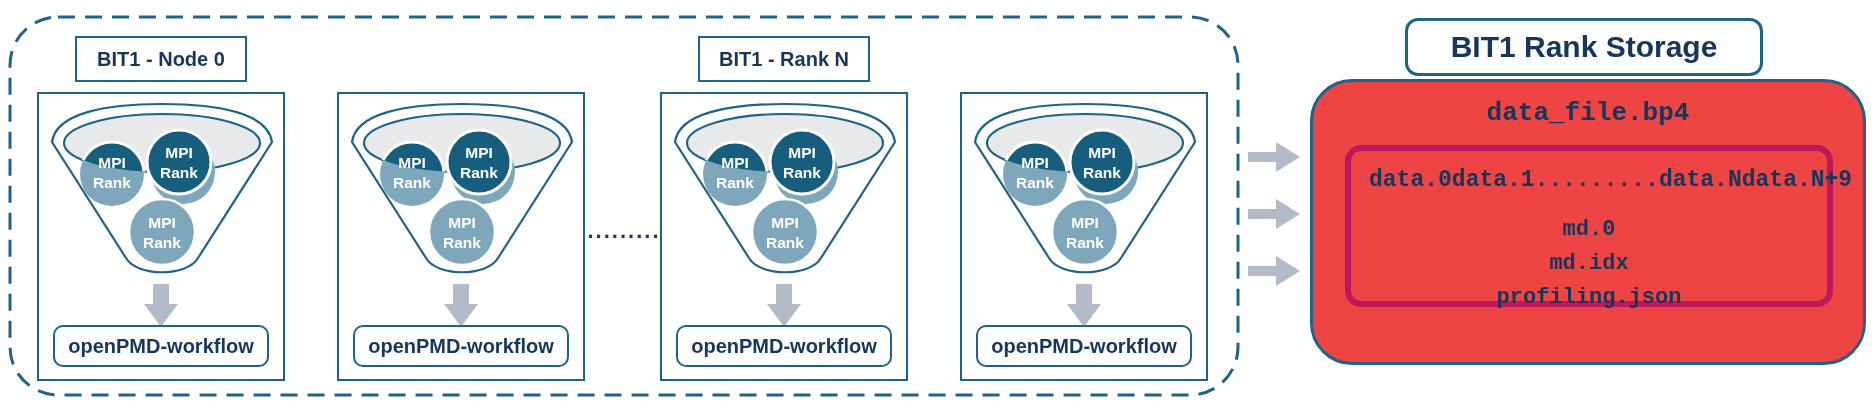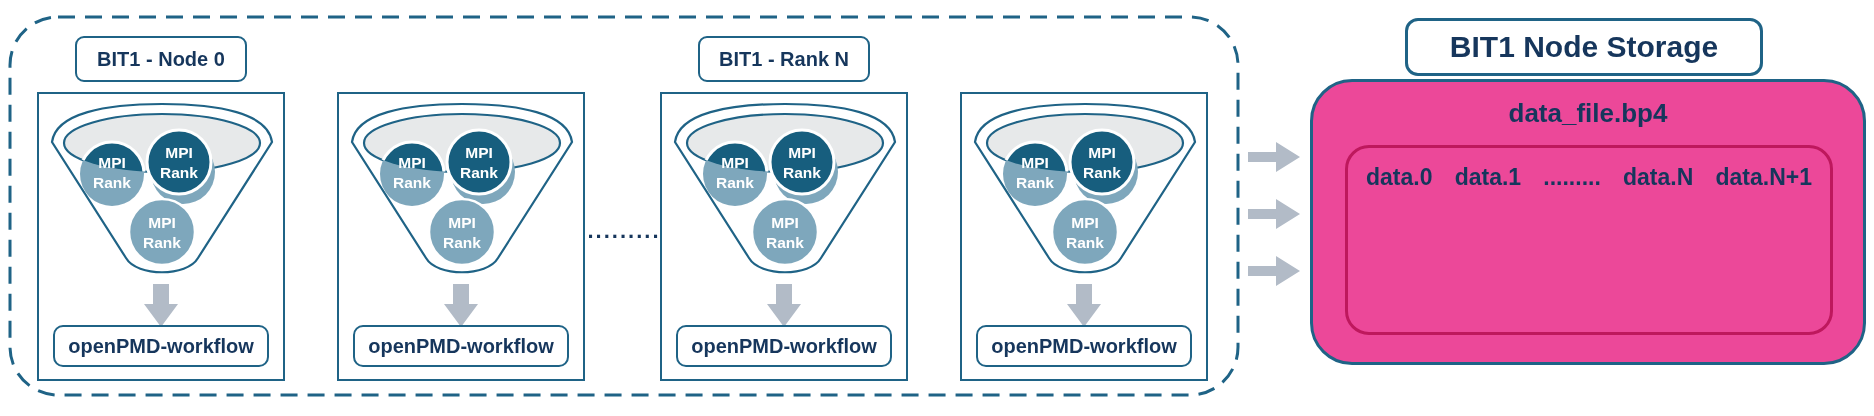--- a/index.html
+++ b/index.html
@@ -11,21 +11,21 @@
     overflow:hidden;
   }
   .abs{position:absolute;}
   
   .dashed-svg{left:8px;top:15px;}
   
   .node{position:absolute;top:36px;width:248px;height:329px;}
   .node-label{
     position:absolute;top:0;left:50%;transform:translateX(-50%);
     width:168px;height:42px;z-index:2;
-    background:#ffffff;border:2px solid #1F6386;border-radius:9px;
+    background:#ffffff;border:2px solid #1F6386;border-radius:0;
     display:flex;align-items:center;justify-content:center;
     font-size:20px;font-weight:bold;color:#16365C;white-space:nowrap;
   }
   .node-box{
     position:absolute;top:56px;left:0;width:248px;height:289px;
     background:#ffffff;border:2px solid #1F6386;box-sizing:border-box;
   }
   .funnel-svg{position:absolute;top:2px;left:-1px;}
   .down-arrow{position:absolute;top:190px;left:50%;transform:translateX(-50%);}
   .workflow-box{
@@ -49,29 +49,29 @@
   .flow-arrow-3{left:1248px;top:253px;}
   
   .storage-title{
     left:1405px;top:18px;width:358px;height:58px;z-index:2;
     background:#ffffff;border:3px solid #1F6386;border-radius:13px;
     display:flex;align-items:center;justify-content:center;
     font-size:30px;font-weight:bold;color:#16365C;white-space:nowrap;box-sizing:border-box;
   }
   .storage-outer{
     left:1310px;top:79px;width:556px;height:286px;
-    background:#ec4899;border:3px solid #1F6386;border-radius:42px;box-sizing:border-box;
+    background:#ef4444;border:3px solid #1F6386;border-radius:42px;box-sizing:border-box;font-family:Liberation Mono, monospace;
   }
   .storage-file{
     margin-top:16px;text-align:center;
     font-size:26px;font-weight:bold;color:#16365C;
   }
   .storage-inner{
-    position:absolute;left:32px;top:63px;width:488px;height:190px;
-    border:3px solid #be185d;border-radius:24px;box-sizing:border-box;
+    position:absolute;left:32px;top:63px;width:488px;height:162px;
+    border:6px solid #be185d;border-radius:16px;box-sizing:border-box;
   }
   .data-row{
     display:flex;justify-content:space-between;align-items:baseline;
     padding:16px 18px 0 18px;
     font-size:23px;font-weight:bold;color:#16365C;white-space:nowrap;
   }
   .meta-lines{
     margin-top:20px;text-align:center;
     font-size:22px;font-weight:bold;color:#16365C;line-height:34px;
   }
@@ -208,28 +208,33 @@
   <svg class="abs flow-arrow-1" width="54" height="36" viewBox="0 0 54 36">
     <polygon points="0,13 28,13 28,3 52,18 28,33 28,23 0,23" fill="#B2BBC7"></polygon>
   </svg>
   <svg class="abs flow-arrow-2" width="54" height="36" viewBox="0 0 54 36">
     <polygon points="0,13 28,13 28,3 52,18 28,33 28,23 0,23" fill="#B2BBC7"></polygon>
   </svg>
   <svg class="abs flow-arrow-3" width="54" height="36" viewBox="0 0 54 36">
     <polygon points="0,13 28,13 28,3 52,18 28,33 28,23 0,23" fill="#B2BBC7"></polygon>
   </svg>
 
-  <div class="abs storage-title">BIT1 Node Storage</div>
+  <div class="abs storage-title">BIT1 Rank Storage</div>
 
   <div class="abs storage-outer">
     <div class="storage-file">data_file.bp4</div>
     <div class="storage-inner">
       <div class="data-row">
         <span>data.0</span>
         <span>data.1</span>
         <span>.........</span>
         <span>data.N</span>
-        <span>data.N+1</span>
+        <span>data.N+9</span>
       </div>
+      <div class="meta-lines">
+        <div>md.0</div>
+        <div>md.idx</div>
+        <div>profiling.json</div>
+      </div>
     </div>
   </div>
 
 </div>
 
 </body></html>

